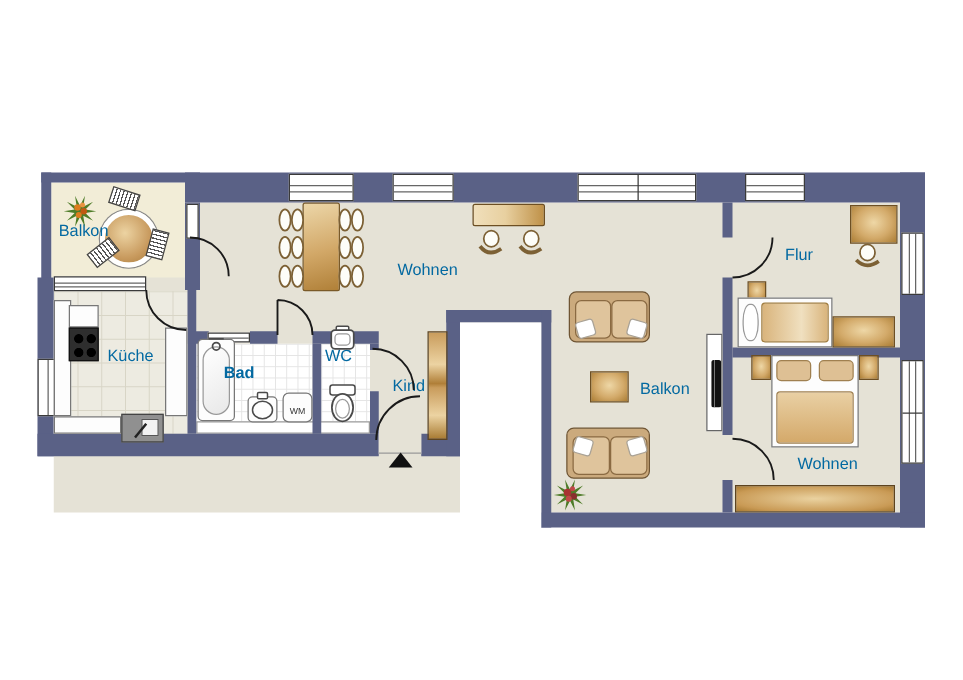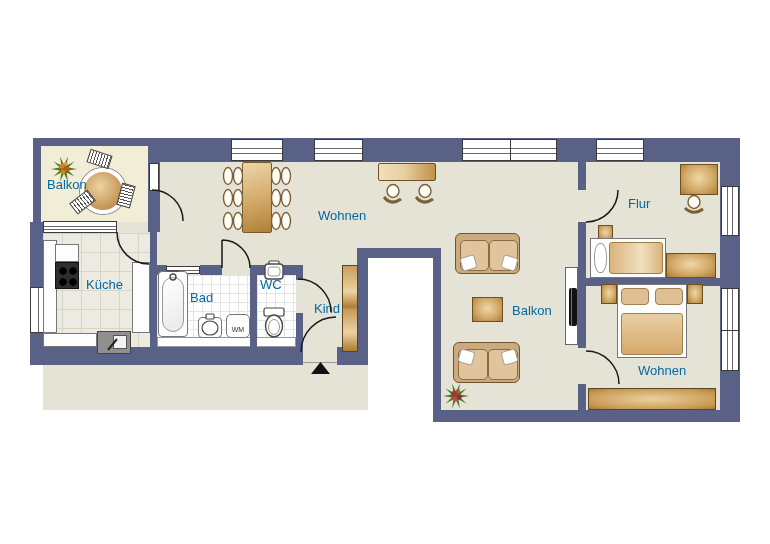--- a/index.html
+++ b/index.html
@@ -172,21 +172,21 @@
   <div class="furn white-item" style="left:617px;top:284px;width:70px;height:74px;"></div>
   <div class="furn" style="left:621px;top:288px;width:28px;height:17px;background:#dec094;border:1px solid #a08050;border-radius:4px;z-index:11;"></div>
   <div class="furn" style="left:655px;top:288px;width:28px;height:17px;background:#dec094;border:1px solid #a08050;border-radius:4px;z-index:11;"></div>
   <div class="furn" style="left:621px;top:313px;width:62px;height:42px;border:1px solid #a08050;border-radius:3px;
        background:linear-gradient(180deg,#e9d0a4,#d4a96a);z-index:11;"></div>
   <div class="furn" style="left:588px;top:388px;width:128px;height:22px;border:1px solid #5d4420;
        background:radial-gradient(ellipse at 50% 50%,#ead2a0,#c99a55 75%,#a87b33);"></div>
 
   <div class="lbl" style="left:47px;top:177px;">Balkon</div>
   <div class="lbl" style="left:86px;top:277px;">Küche</div>
-  <div class="lbl" style="left:190px;top:290px;">Bad</div>
+  <div class="lbl" style="left:179px;top:290px;font-weight:bold;">Bad</div>
   <div class="lbl" style="left:260px;top:277px;">WC</div>
   <div class="lbl" style="left:314px;top:301px;">Kind</div>
   <div class="lbl" style="left:318px;top:208px;">Wohnen</div>
   <div class="lbl" style="left:512px;top:303px;">Balkon</div>
   <div class="lbl" style="left:628px;top:196px;">Flur</div>
   <div class="lbl" style="left:638px;top:363px;">Wohnen</div>
 
   <svg class="overlay" width="770" height="544" viewBox="0 0 770 544">
     <g stroke="#1a1a1a" stroke-width="1.5" fill="none">
       <path d="M152,190 A31,31 0 0 1 183,221"></path>

